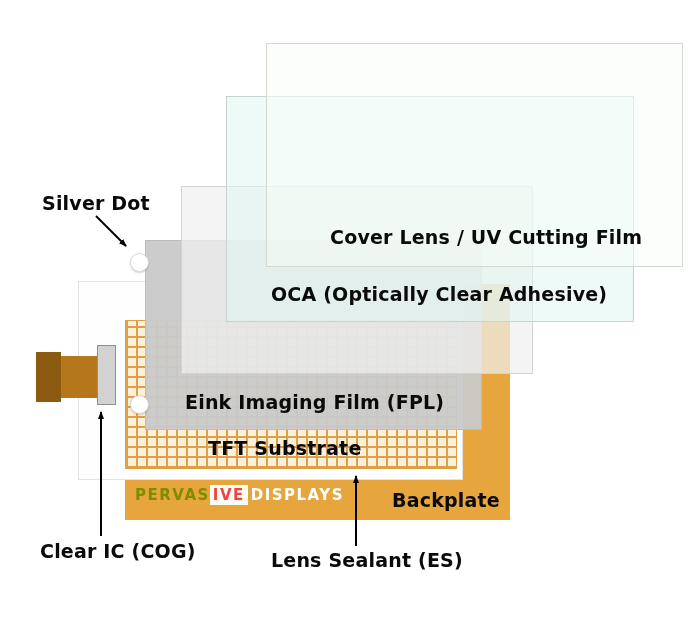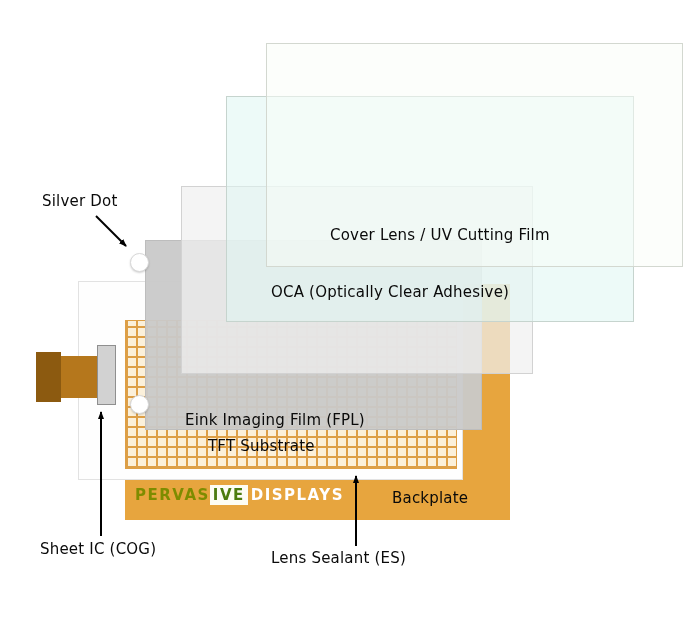--- a/index.html
+++ b/index.html
@@ -48,39 +48,39 @@
     box-shadow: 0 1px 2px rgba(0,0,0,0.18);
   }
   .dot-top { left: 130px; top: 253px; }
   .dot-bottom { left: 130px; top: 395px; }
 
   .flex-connector { position: absolute; left: 36px; top: 352px; width: 25px; height: 50px; background: #8C5A10; }
   .flex-ribbon { position: absolute; left: 61px; top: 356px; width: 36px; height: 42px; background: #B5771C; }
   .driver-ic { position: absolute; left: 97px; top: 345px; width: 17px; height: 58px; background: #D2D2D2; border: 1px solid #8F8F8F; }
 
   .label {
-    position: absolute; font-weight: normal; font-size: 15px; color: #0A0A0A;
+    position: absolute; font-weight: bold; font-size: 19px; color: #0A0A0A;
     white-space: nowrap; letter-spacing: 0.2px;
   }
   .lbl-silver-dot { left: 42px; top: 192px; }
   .lbl-cover { left: 330px; top: 226px; }
   .lbl-oca { left: 271px; top: 283px; }
   .lbl-ps { left: 243px; top: 340px; }
-  .lbl-fpl { left: 185px; top: 411px; }
+  .lbl-fpl { left: 185px; top: 391px; }
   .lbl-tft { left: 175px; top: 437px; margin-left: 33px; }
   .lbl-backplate { left: 392px; top: 489px; }
   .lbl-driver { left: 40px; top: 540px; }
   .lbl-sealant { left: 271px; top: 549px; }
 
   .logo {
     position: absolute; left: 135px; top: 486px;
     font-weight: bold; font-size: 15px; letter-spacing: 1.5px; white-space: nowrap;
   }
   .logo-p1 { color: #7E8C00; margin-top: 40px; }
-  .logo-p2 { color: #4d7c0f; background: #FDFDF4; border: 1px solid #FDFDF4; padding: 0 2px; }
+  .logo-p2 { color: #ef4444; background: #FDFDF4; border: 1px solid #FDFDF4; padding: 0 2px; }
   .logo-p3 { color: #FFFFFF; margin-left: 3px; }
 
   .arrows { position: absolute; left: 0; top: 0; z-index: 60; pointer-events: none; }
   .labels-overlay { z-index: 50; }
 </style>
 </head>
 <body>
 
 <div class="canvas">
 
@@ -103,21 +103,21 @@
 
   <div class="logo labels-overlay"><span class="logo-p1">PERVAS</span><span class="logo-p2">IVE</span><span class="logo-p3">DISPLAYS</span></div>
 
   <span class="label lbl-cover labels-overlay">Cover Lens / UV Cutting Film</span>
   <span class="label lbl-oca labels-overlay">OCA (Optically Clear Adhesive)</span>
   <span class="label lbl-fpl labels-overlay">Eink Imaging Film (FPL)</span>
   <span class="label lbl-tft labels-overlay">TFT Substrate</span>
   <span class="label lbl-backplate labels-overlay">Backplate</span>
 
   <span class="label lbl-silver-dot labels-overlay">Silver Dot</span>
-  <span class="label lbl-driver labels-overlay">Sheet IC (COG)</span>
+  <span class="label lbl-driver labels-overlay">Clear IC (COG)</span>
   <span class="label lbl-sealant labels-overlay">Lens Sealant (ES)</span>
 
   <svg class="arrows" width="700" height="630" viewBox="0 0 700 630">
     <defs>
       <marker id="ah" markerWidth="9" markerHeight="8" refX="7" refY="3" orient="auto" markerUnits="userSpaceOnUse">
         <path d="M0,0 L8,3 L0,6 z" fill="#000000"></path>
       </marker>
     </defs>
     <line x1="96" y1="216" x2="126" y2="246" stroke="#000000" stroke-width="2" marker-end="url(#ah)"></line>
     <line x1="101" y1="536" x2="101" y2="412" stroke="#000000" stroke-width="2" marker-end="url(#ah)"></line>

